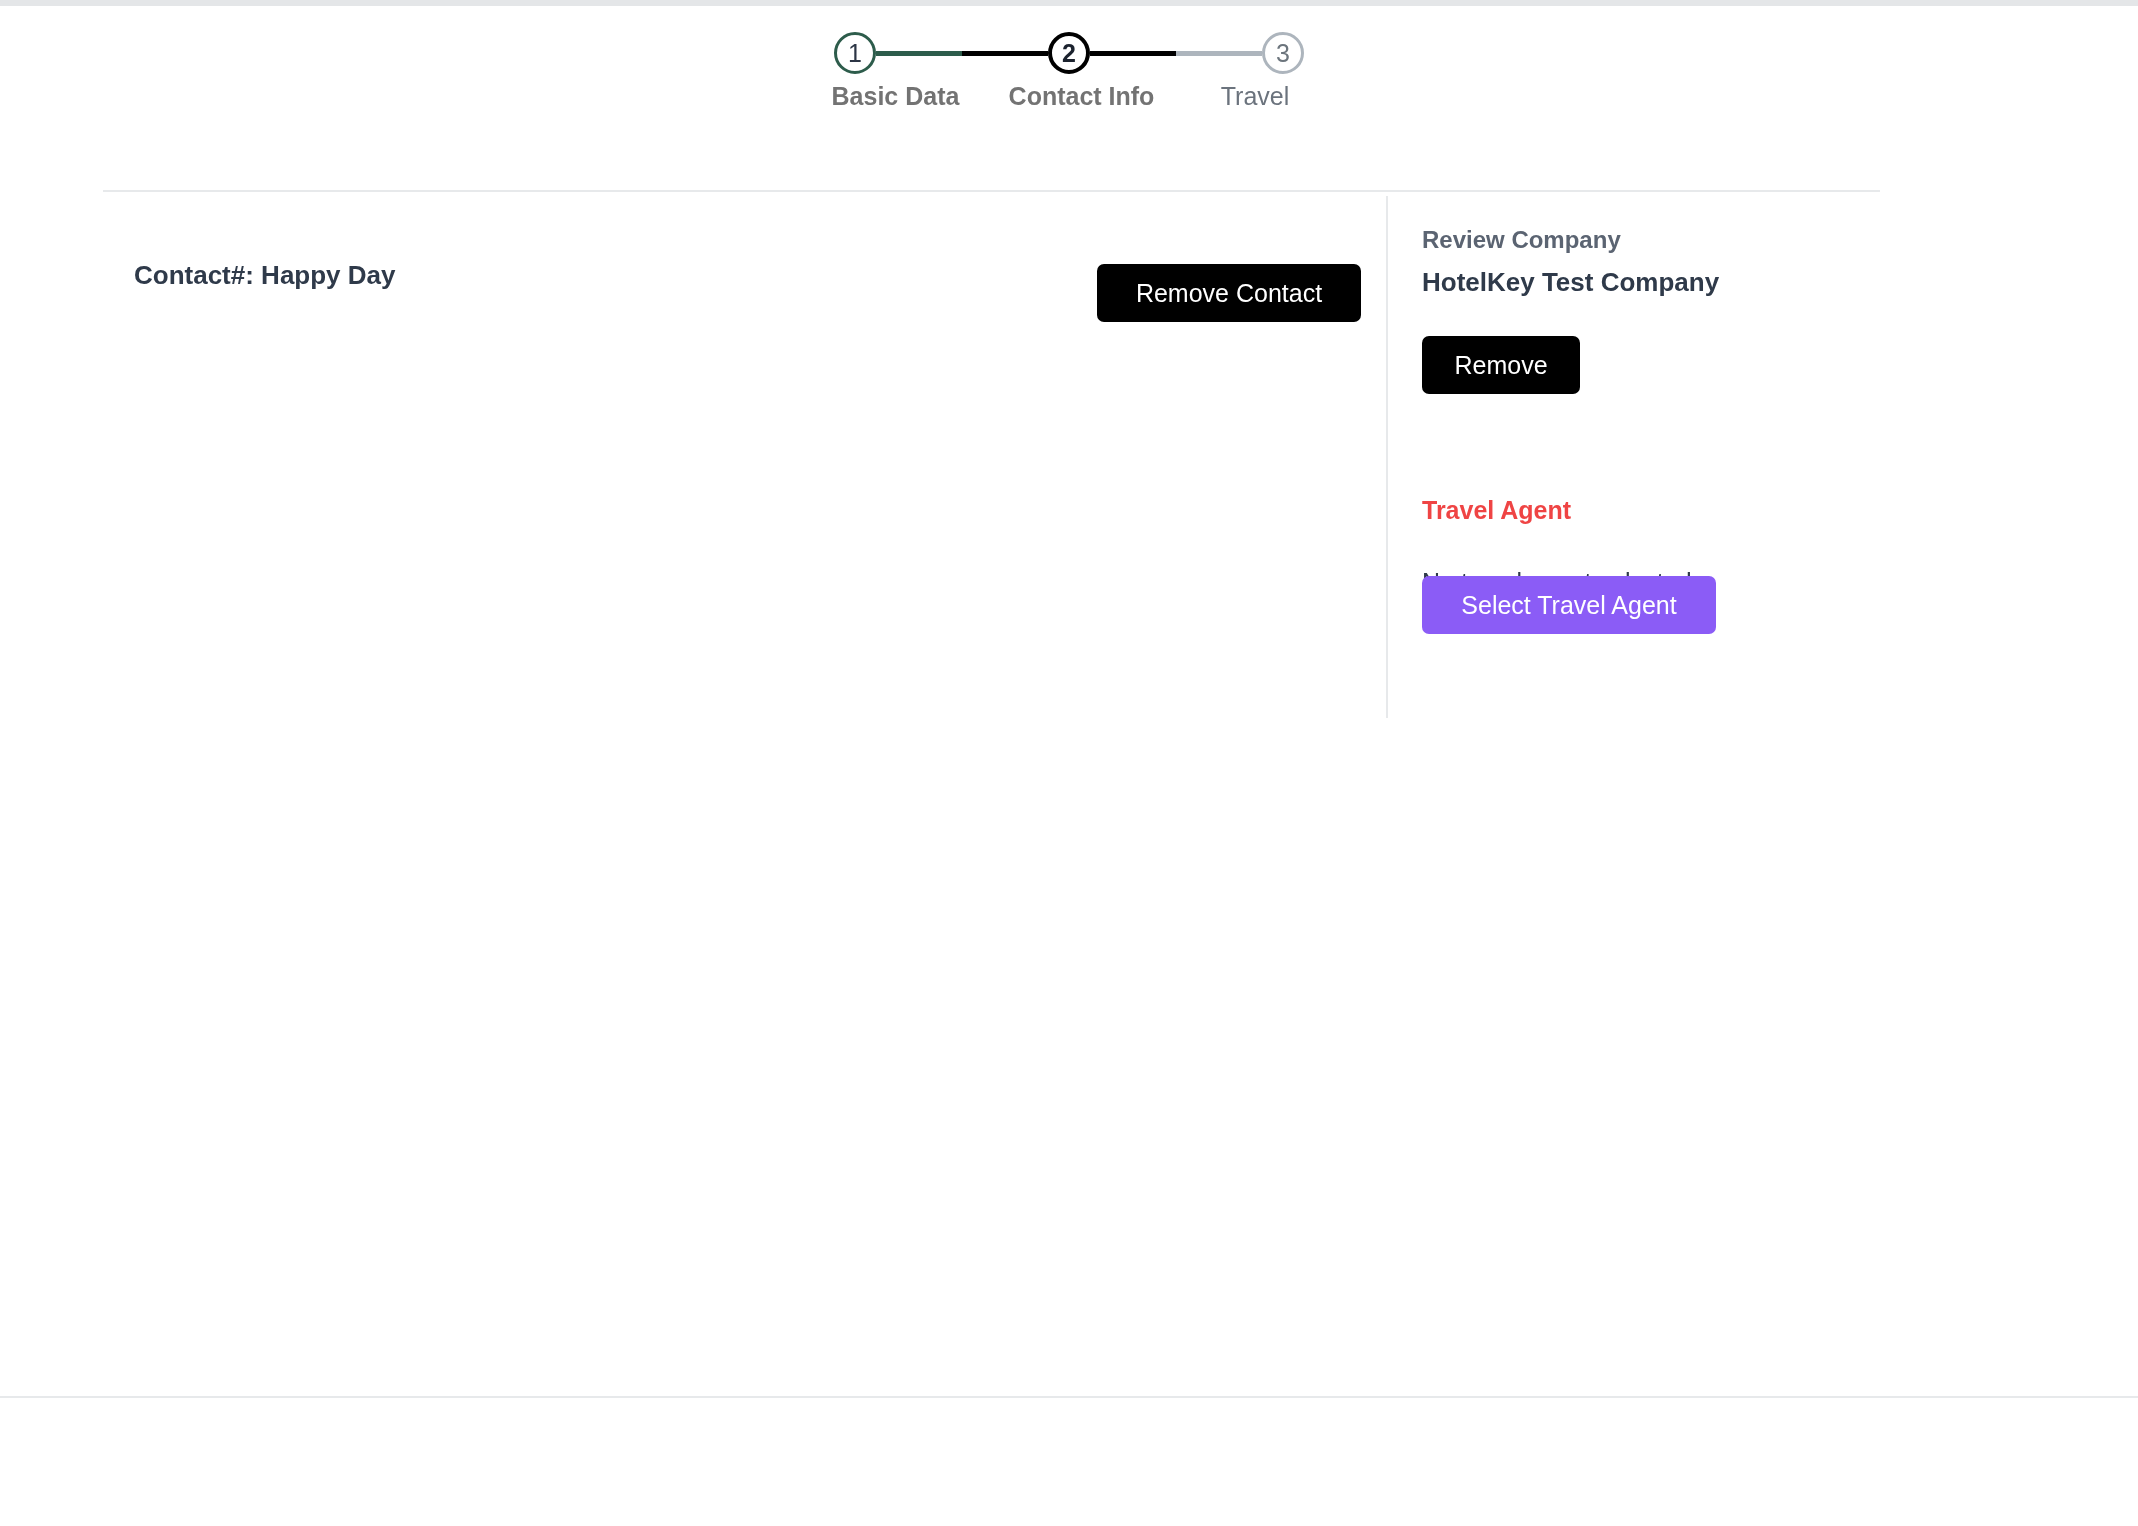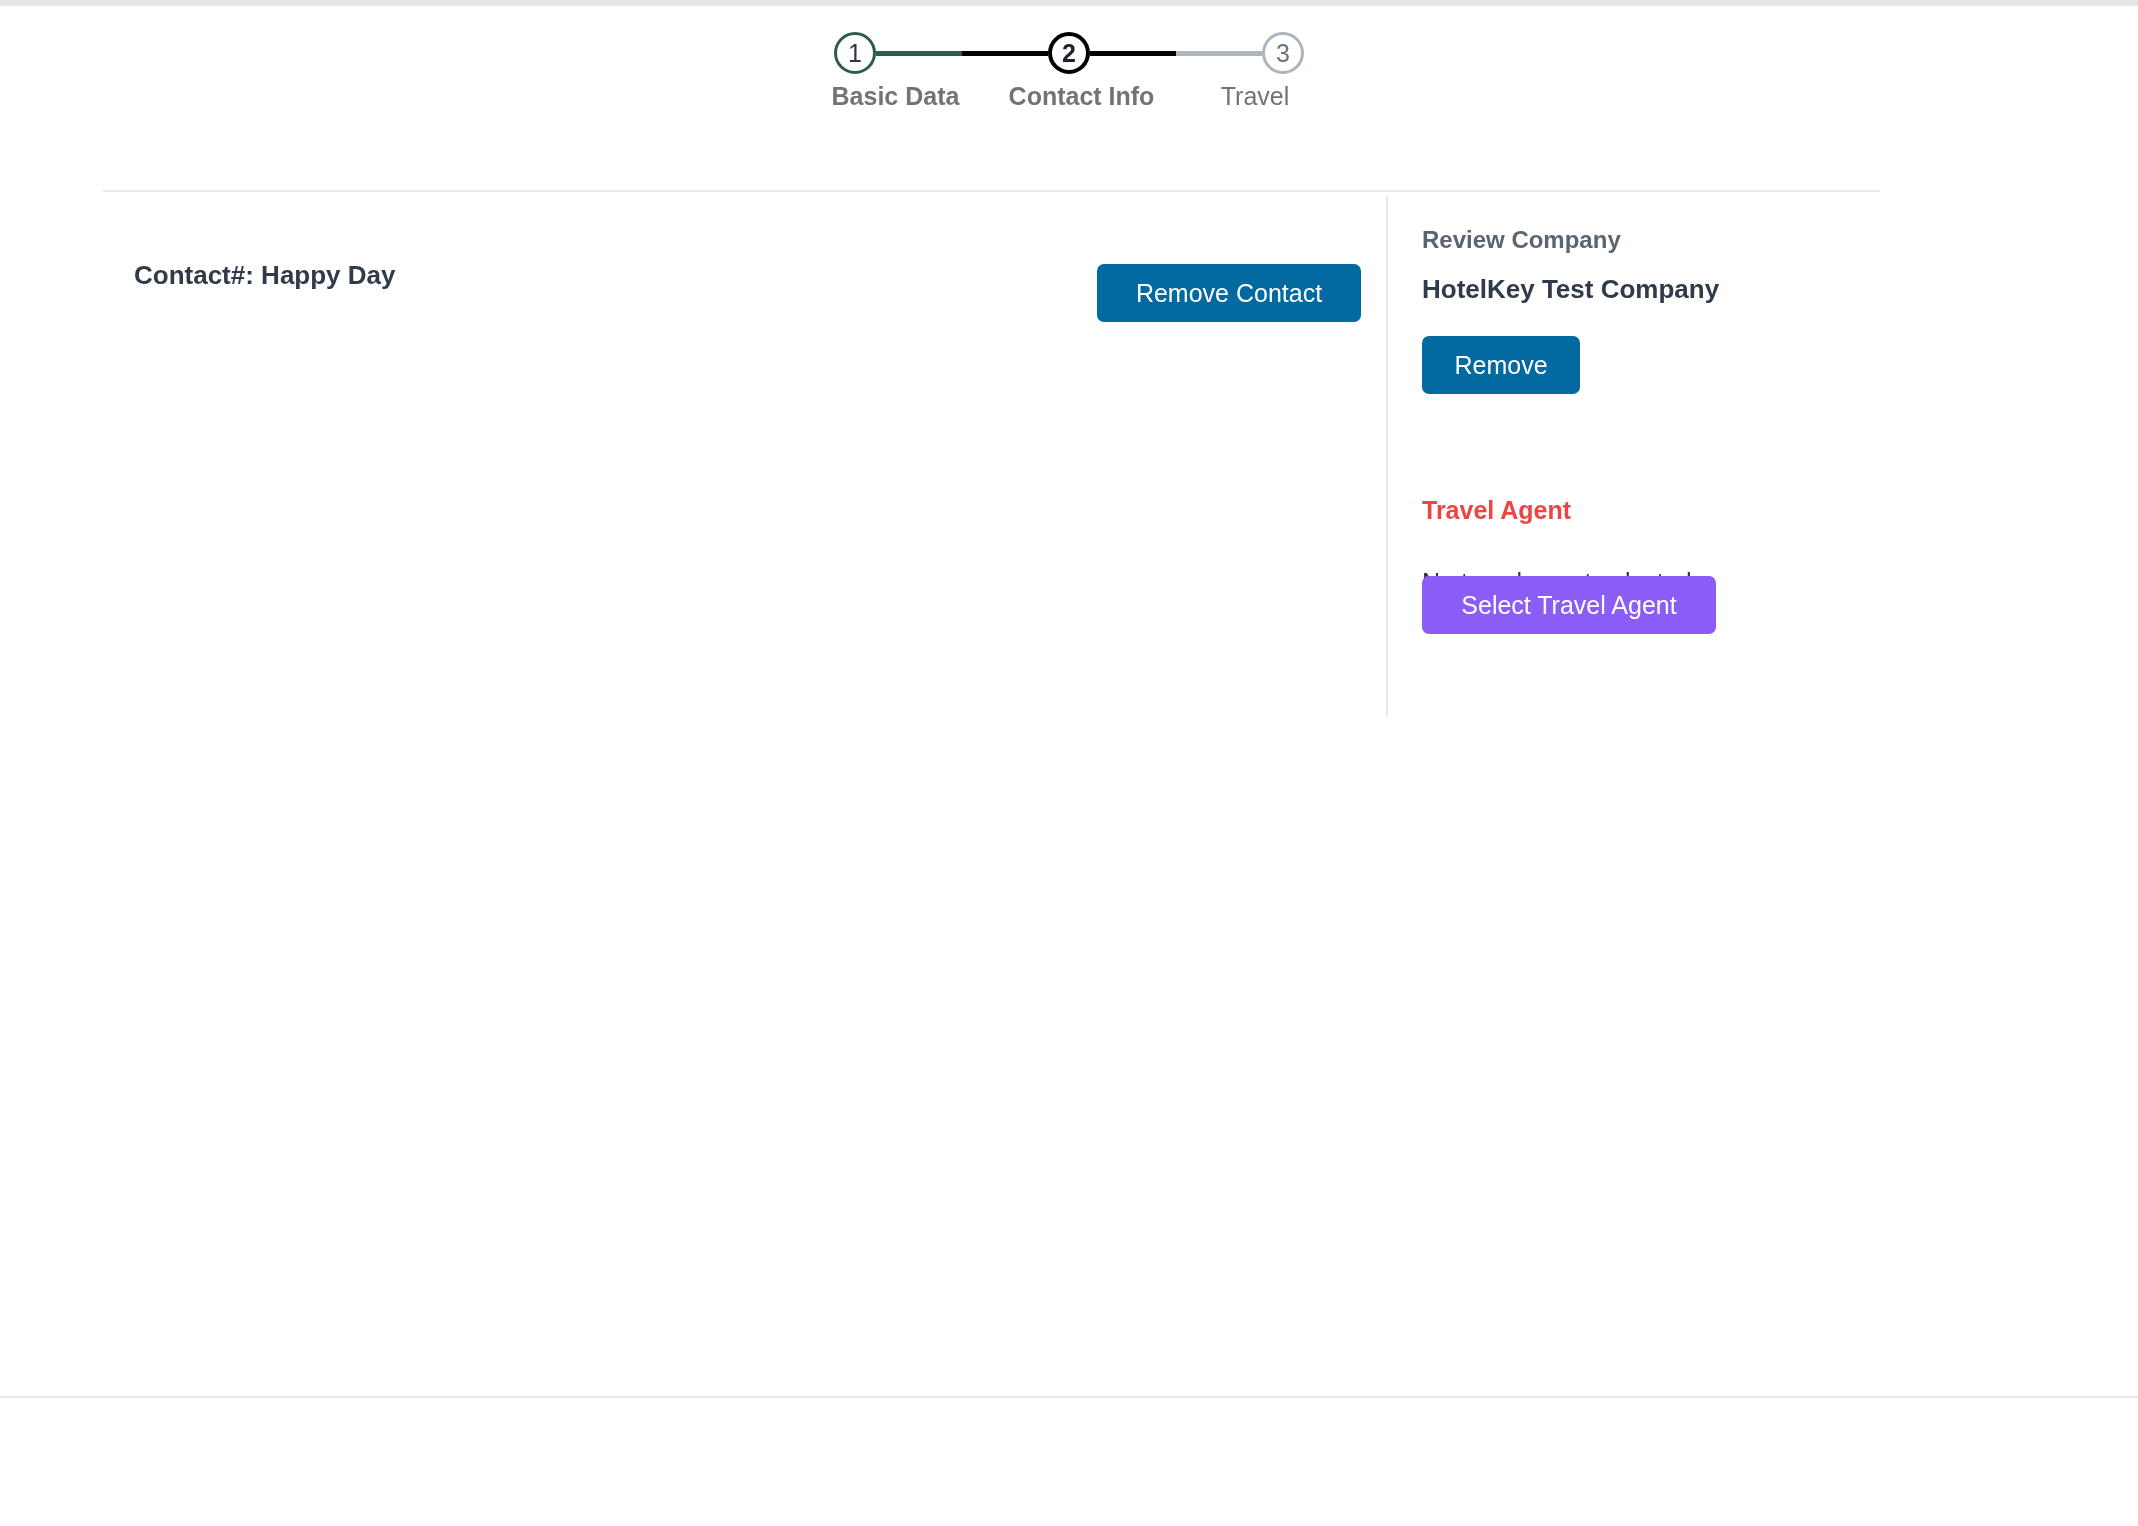--- a/index.html
+++ b/index.html
@@ -204,21 +204,21 @@
     font-size: 25px;
     line-height: 1;
     cursor: pointer;
     display: inline-flex;
     align-items: center;
     justify-content: center;
     padding: 0;
     box-sizing: border-box;
     position: absolute;
   }
-  .btn-danger { background: #0369a1; }
+  .btn-danger { background: #000000; }
   .btn-primary { background: #8b5cf6; }
 
   .btn-remove-contact {
     top: 264px;
     left: 1097px;
     width: 264px;
     height: 58px;
   }
   .btn-remove {
     top: 336px;
@@ -291,21 +291,21 @@
   <div class="left-pane">
     <div class="contact-header">
       <div class="contact-title">Contact#: Happy Day</div>
     </div>
   </div>
 
   <div class="v-divider"></div>
 
   <div class="right-pane">
     <div class="rp-section-head" style="top:30px;  left:0;">Review Company</div>
-    <div class="rp-company-name" style="top:78px;  left:0;">HotelKey Test Company</div>
+    <div class="rp-company-name" style="top:71px;  left:0;">HotelKey Test Company</div>
     <div class="rp-head-travel" style="top:300px; left:0;">Travel Agent</div>
     <div class="rp-plain" style="top:372px; left:0;">No travel agent selected.</div>
   </div>
 
 </div>
 
 <button class="btn btn-danger btn-remove-contact">Remove Contact</button>
 <button class="btn btn-danger btn-remove">Remove</button>
 <button class="btn btn-primary btn-select-agent">Select Travel Agent</button>
 

